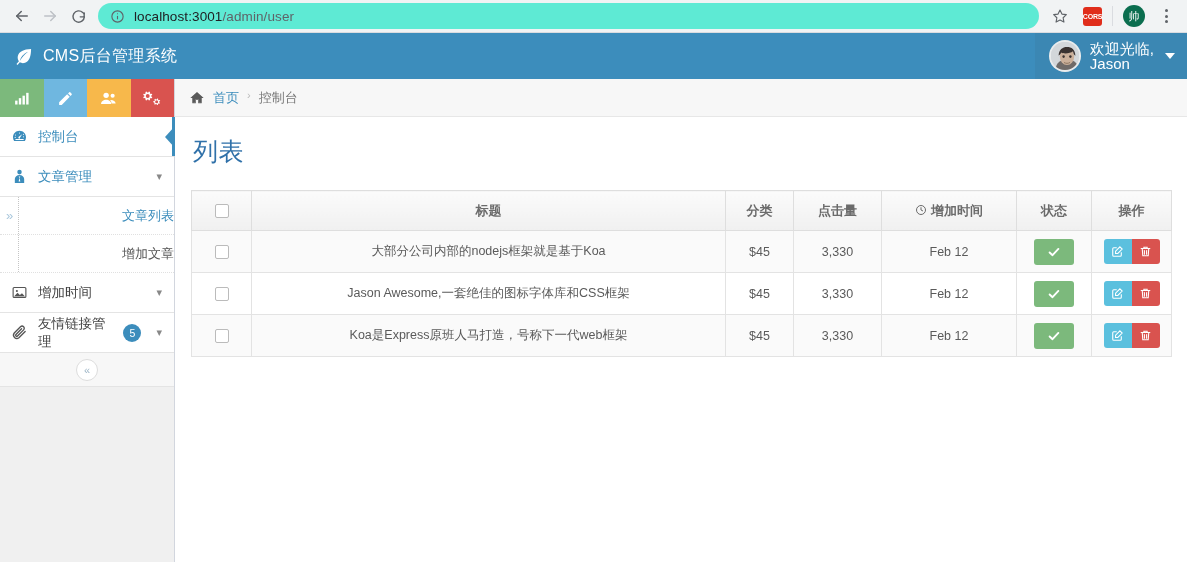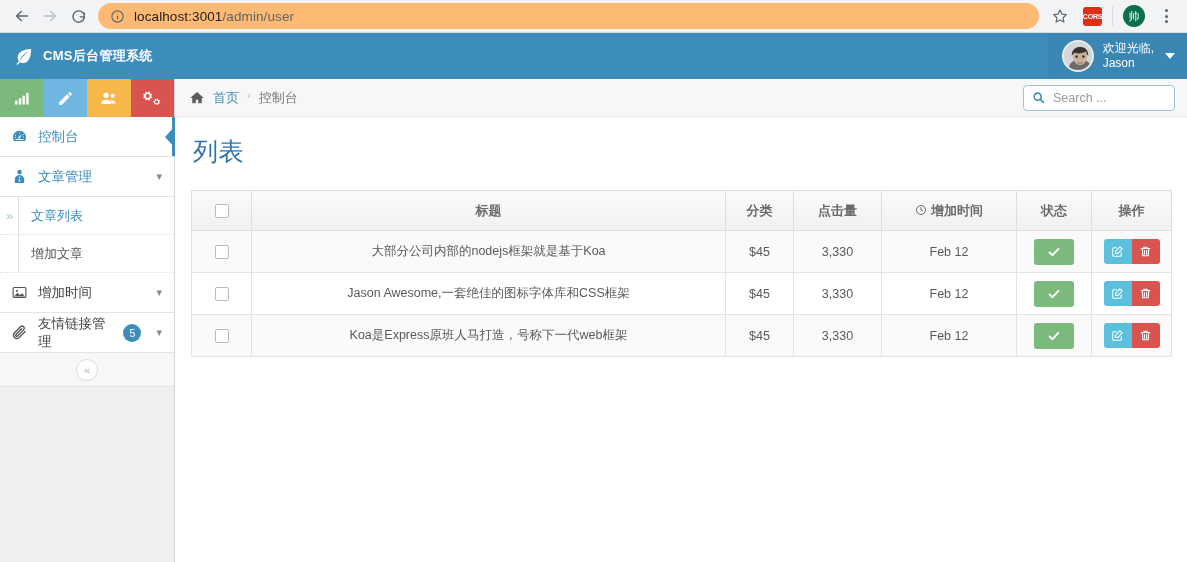--- a/index.html
+++ b/index.html
@@ -25,21 +25,21 @@
     display: flex; align-items: center; justify-content: center;
     color: #5f6368;
     flex: 0 0 auto;
   }
   .nav-btn.disabled { color: #bdc1c6; }
   .nav-btn svg { display: block; }
   .omnibox {
     flex: 1 1 auto;
     height: 26px;
     margin: 0 8px 0 6px;
-    background: #fdba74;
+    background: #5eead4;
     border-radius: 13px;
     display: flex;
     align-items: center;
     padding: 0 12px;
     min-width: 0;
   }
   .info-icon { color: #5f6368; margin-right: 9px; display: flex; flex: 0 0 auto;}
   .url-text {
     font-size: 13.5px;
     color: #202124;
@@ -85,41 +85,41 @@
     display: flex;
     align-items: center;
     justify-content: space-between;
     color: #fff;
   }
   .brand {
     display: flex; align-items: center;
     padding-left: 14px;
     gap: 9px;
   }
-  .brand-title { font-size: 13px; font-weight: bold; letter-spacing: .3px; }
+  .brand-title { font-size: 16px; font-weight: normal; letter-spacing: .3px; }
   .leaf-icon { display: flex; align-items: center; }
   .user-box {
     height: 46px;
     display: flex;
     align-items: center;
     gap: 9px;
     padding: 0 12px 0 14px;
     background: #3b87b3;
     cursor: pointer;
   }
   .avatar {
     width: 32px; height: 32px;
     border-radius: 50%;
     overflow: hidden;
     border: 2px solid rgba(255,255,255,.55);
     background: #cfd4d8;
     flex: 0 0 auto;
   }
   .avatar svg { display: block; }
-  .user-text { font-size: 12px; line-height: 15px; }
+  .user-text { font-size: 15px; line-height: 15px; }
   .caret-down {
     width: 0; height: 0;
     border-left: 5px solid transparent;
     border-right: 5px solid transparent;
     border-top: 6px solid #ffffff;
     margin-left: 2px;
   }
 
   
   .layout { display: flex; height: 483px; }
@@ -193,20 +193,21 @@
   .submenu-item {
     height: 38px;
     display: flex; align-items: center;
     padding-left: 31px;
     font-size: 13px;
     color: #555;
     background: #fff;
     border-bottom: 1px dotted #e0e0e0;
     cursor: pointer;
     position: relative;
+    justify-content: flex-end;
   }
   .submenu-item.active { color: #3c8dbc; }
   .submenu-item:before {
     content: "";
     position: absolute;
     left: 18px; top: 0; bottom: 0;
     width: 1px;
     border-left: 1px dotted #c5c5c5;
   }
   .submenu-item.active:after {
@@ -524,29 +525,20 @@
           <svg width="16" height="16" viewBox="0 0 24 24" fill="#5a5a5a">
               <path d="M12 3L2 12h3v8h5.2v-5h3.6v5H19v-8h3L12 3zm0 2.6l5.2 4.7V19h-1.9v-5H8.7v5H6.8v-8.7L12 5.6z"></path>
               <path d="M12 4.2L3.5 11.8h2.2V19h3.3v-5h6v5h3.3v-7.2h2.2z"></path>
             </svg>
         </span>
         <span class="bc-link">首页</span>
         <span class="bc-sep">›</span>
         <span class="bc-current">控制台</span>
       </div>
 
-      <div class="search-wrap">
-        <span class="search-icon">
-          <svg width="13" height="13" viewBox="0 0 24 24" fill="none" stroke="#3c8dbc" stroke-width="3">
-              <circle cx="10.5" cy="10.5" r="6.5"></circle>
-              <line x1="15.5" y1="15.5" x2="21" y2="21" stroke-linecap="round"></line>
-            </svg>
-        </span>
-        <input class="search-input" type="text" placeholder="Search ..." style="">
-      </div>
     </div>
 
     <div class="page-body">
       <h1 class="page-title">列表</h1>
 
       <table class="data-table">
         <thead>
           <tr>
             <th class="col-cb">
               <span class="cb"></span>

